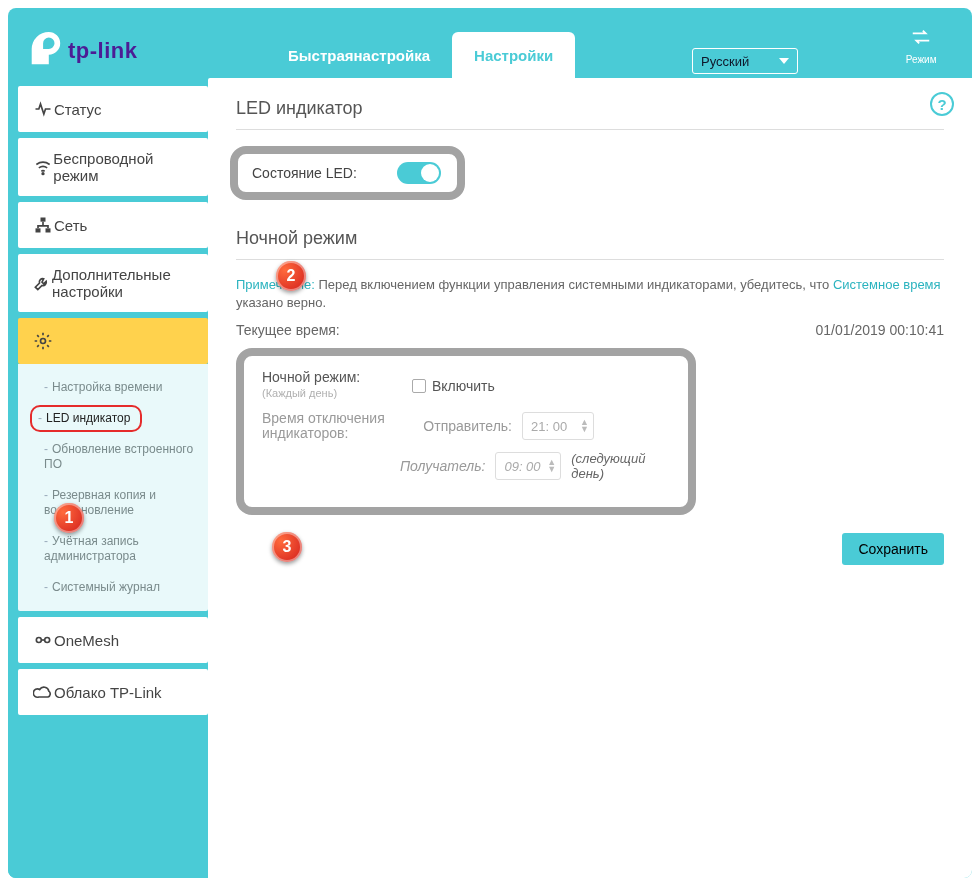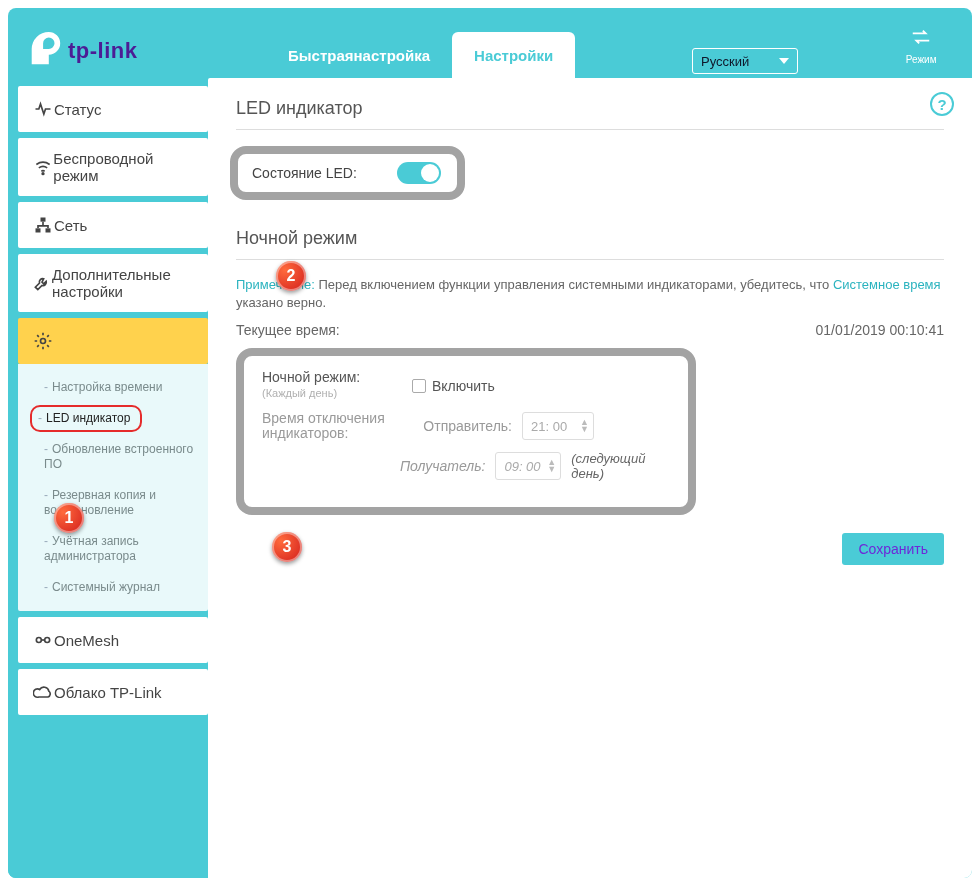--- a/index.html
+++ b/index.html
@@ -67,21 +67,21 @@
   .row { display: flex; align-items: center; margin-bottom: 10px; font-size: 14px; color: #9a9a9a; }
   .row .k { width: 150px; line-height: 15px; }
   .row .sub { font-size: 11px; color: #b0b0b0; }
   .timecol { width: 110px; text-align: right; padding-right: 10px; color: #9a9a9a; }
 
   .time-input { width: 72px; height: 28px; border: 1px solid #ddd; border-radius: 3px; display: flex; align-items: center; justify-content: space-between; padding: 0 4px 0 8px; color: #aaa; font-size: 13px; }
   .time-input .spin { display: flex; flex-direction: column; line-height: 7px; color: #bbb; font-size: 9px; }
 
   .checkbox { width: 14px; height: 14px; border: 1px solid #aaa; border-radius: 2px; display: inline-block; vertical-align: middle; margin-right: 6px; cursor: pointer; }
 
-  .save-btn { float: right; margin-top: 18px; background: #4acbd6; color: #6d28d9; border: none; border-radius: 3px; padding: 8px 16px; font-size: 14px; cursor: pointer; }
+  .save-btn { float: right; margin-top: 18px; background: #4acbd6; color: #000000; border: none; border-radius: 3px; padding: 8px 16px; font-size: 14px; cursor: pointer; }
 
   
   .badge { position: absolute; width: 30px; height: 30px; border-radius: 50%; background: radial-gradient(circle at 30% 30%, #ff6a3c, #d11b1b); color: #fff; display: flex; align-items: center; justify-content: center; font-weight: 700; font-size: 16px; box-shadow: 0 2px 4px rgba(0,0,0,.4), inset 0 0 0 2px rgba(255,255,255,.4); z-index: 50; }
   .badge1 { left: 46px; top: 495px; }
   .badge2 { left: 268px; top: 253px; }
   .badge3 { left: 264px; top: 524px; }
 
   .after-note { font-size: 13px; color: #666; margin-left: 10px; }
 </style>
 </head>

